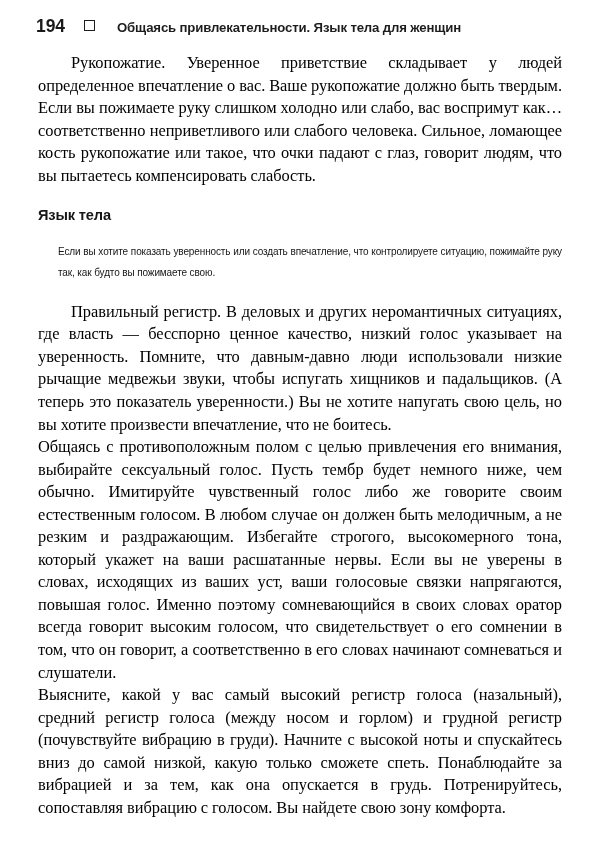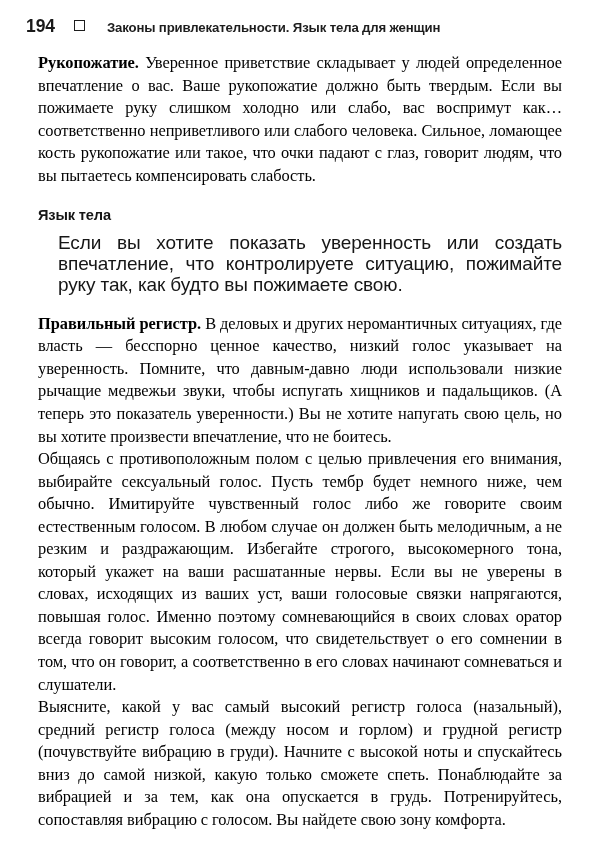--- a/index.html
+++ b/index.html
@@ -21,21 +21,21 @@
     position: absolute;
     left: 0;
     top: 0;
     width: 600px;
     height: 866px;
   }
 
   
   .running-head {
     position: absolute;
-    left: 26px;
+    left: 36px;
     top: 18px;
     width: 524px;
     height: 22px;
     display: flex;
     align-items: baseline;
     font-family: "Liberation Sans", "DejaVu Sans", sans-serif;
   }
   .folio {
     font-size: 17.5px;
     font-weight: bold;
@@ -81,60 +81,61 @@
     letter-spacing: -0.04px;
     word-spacing: -0.1px;
     hyphens: manual;
   }
 
   p.body-par + p.body-par {
     margin-top: 0px;
   }
 
   .lead {
-    font-weight: bold;
+    font-weight: normal;
+    margin-left: 33px;
   }
 
   
   .callout {
     margin-top: 20px;
     margin-bottom: 18px;
   }
   .callout-title {
     font-family: "Liberation Sans", "DejaVu Sans", sans-serif;
     font-size: 14.6px;
     font-weight: bold;
     color: #161616;
     letter-spacing: -0.15px;
     line-height: 1.2;
-    margin: 0 0 7px 0;
+    margin: 0 0 16px 0;
   }
   .callout-body {
     font-family: "Liberation Sans", "DejaVu Sans", sans-serif;
-    font-size: 19px;
+    font-size: 10px;
     line-height: 21px;
     color: #161616;
     margin: 0 0 0 20px;
     width: 504px;
     text-align: justify;
     letter-spacing: -0.12px;
   }
   .gap-after-handshake-intro {
     margin-top: 2px;
   }
 </style>
 </head>
 <body>
 
 <div class="page">
 
   <div class="running-head">
     <span class="folio">194</span>
     <span class="head-marker"></span>
-    <span class="head-title">Законы привлекательности. Язык тела для женщин</span>
+    <span class="head-title">Общаясь привлекательности. Язык тела для женщин</span>
   </div>
 
   <div class="column">
 
 
     <p class="body-par gap-after-handshake-intro"><span class="lead">Рукопожатие.</span><span> Уверенное приветствие складывает у людей определенное впечатление о вас. Ваше рукопожатие должно быть твердым. Если вы пожимаете руку слишком холодно или слабо, вас воспримут как… соответственно неприветливого или слабого человека. Сильное, ломающее кость рукопожатие или такое, что очки падают с глаз, говорит людям, что вы пытаетесь компенсировать слабость.</span></p>
 
 
     <div class="callout">
       <div class="callout-title">Язык тела</div>

